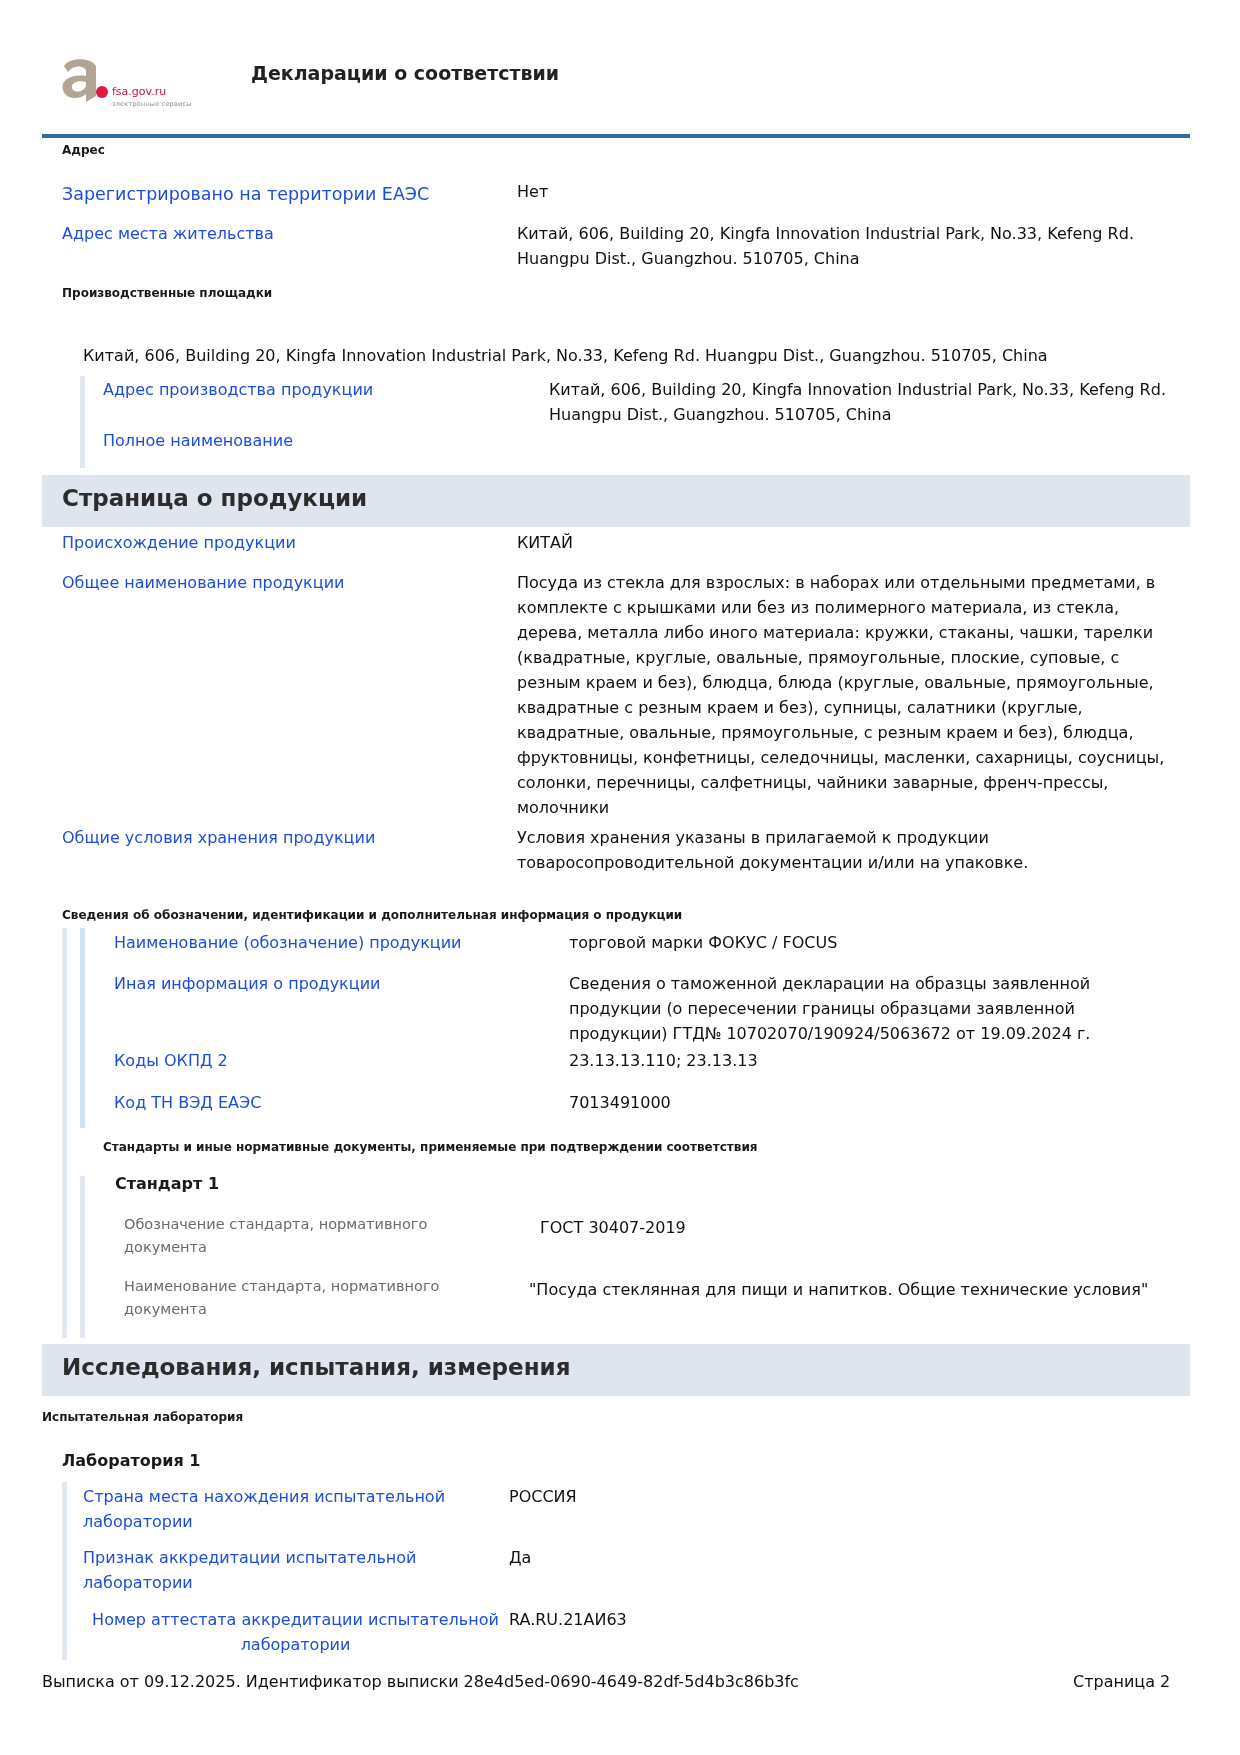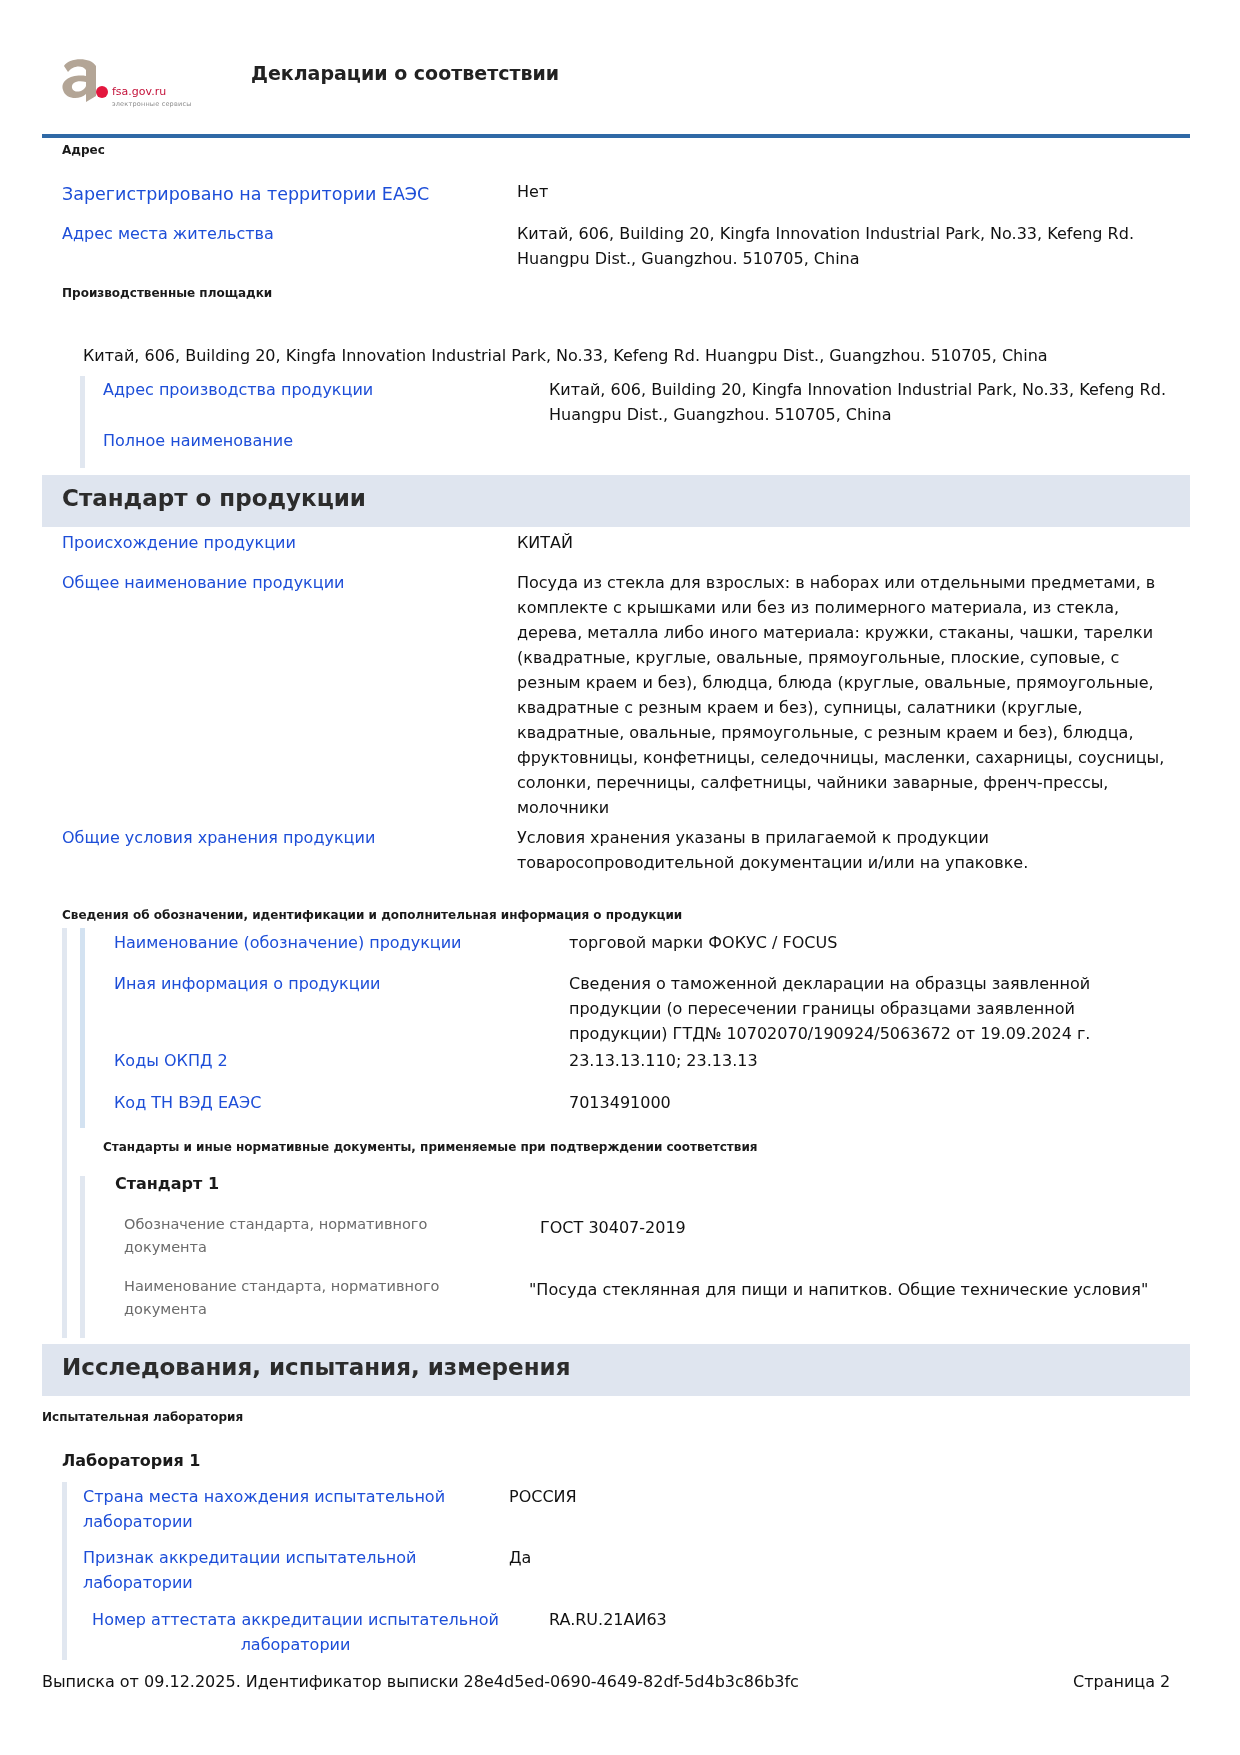--- a/index.html
+++ b/index.html
@@ -56,21 +56,21 @@
   <div class="t value value-ml" style="left:517px; top:221px; width:660px;">Китай, 606, Building 20, Kingfa Innovation Industrial Park,  No.33, Kefeng Rd. Huangpu Dist., Guangzhou. 510705, China</div>
 
   <div class="t sub-h" style="left:62px; top:286px;">Производственные площадки</div>
   <div class="t value" style="left:83px; top:343px;">Китай, 606, Building 20, Kingfa Innovation Industrial Park,  No.33, Kefeng Rd. Huangpu Dist., Guangzhou. 510705, China</div>
   <div class="vbar" style="left:80px; top:376px; height:92px;"></div>
   <div class="t label" style="left:103px; top:377px;">Адрес производства продукции</div>
   <div class="t value value-ml" style="left:549px; top:377px; width:650px;">Китай, 606, Building 20, Kingfa Innovation Industrial Park,  No.33, Kefeng Rd. Huangpu Dist., Guangzhou. 510705, China</div>
   <div class="t label" style="left:103px; top:428px;">Полное наименование</div>
 
   <div class="band" style="top:475px;">
-    <div class="band-title">Стандарт о продукции</div>
+    <div class="band-title">Страница о продукции</div>
   </div>
 
   <div class="t label" style="left:62px; top:530px;">Происхождение продукции</div>
   <div class="t value" style="left:517px; top:530px;">КИТАЙ</div>
   <div class="t label" style="left:62px; top:570px;">Общее наименование продукции</div>
   <div class="t value value-ml" style="left:517px; top:570px; width:668px;">Посуда из стекла для взрослых: в наборах или отдельными предметами, в комплекте с крышками или без из полимерного материала, из стекла, дерева, металла либо иного материала: кружки, стаканы, чашки, тарелки (квадратные, круглые, овальные, прямоугольные, плоские, суповые, с резным краем и без), блюдца, блюда (круглые, овальные, прямоугольные, квадратные с резным краем и без), супницы, салатники (круглые, квадратные, овальные, прямоугольные, с резным краем и без), блюдца, фруктовницы, конфетницы, селедочницы, масленки, сахарницы, соусницы, солонки, перечницы, салфетницы, чайники заварные, френч-прессы, молочники</div>
   <div class="t label" style="left:62px; top:825px;">Общие условия хранения продукции</div>
   <div class="t value value-ml" style="left:517px; top:825px; width:520px;">Условия хранения указаны в прилагаемой к продукции товаросопроводительной документации и/или на упаковке.</div>
 
   <div class="t sub-h" style="left:62px; top:908px;">Сведения об обозначении, идентификации и дополнительная информация о продукции</div>
@@ -100,17 +100,17 @@
 
   <div class="t sub-h" style="left:42px; top:1410px;">Испытательная лаборатория</div>
   <div class="t grp-h" style="left:62px; top:1451px;">Лаборатория 1</div>
   <div class="vbar" style="left:62px; top:1482px; height:178px;"></div>
 
   <div class="t label value-ml" style="left:83px; top:1484px; width:420px; white-space:normal;">Страна места нахождения испытательной лаборатории</div>
   <div class="t value" style="left:509px; top:1484px;">РОССИЯ</div>
   <div class="t label" style="left:83px; top:1545px; width:420px; white-space:normal;">Признак аккредитации испытательной лаборатории</div>
   <div class="t value" style="left:509px; top:1545px;">Да</div>
   <div class="t label" style="left:83px; top:1607px; width:425px; white-space:normal;text-align:center;">Номер аттестата аккредитации испытательной лаборатории</div>
-  <div class="t value" style="left:509px; top:1607px;margin-left:40px;">RA.RU.21АИ63</div>
+  <div class="t value" style="left:509px; top:1607px;">RA.RU.21АИ63</div>
 
   <div class="footer-left">Выписка от 09.12.2025. Идентификатор выписки 28e4d5ed-0690-4649-82df-5d4b3c86b3fc</div>
   <div class="footer-right">Страница 2</div>
 </div>
 
 </body></html>

